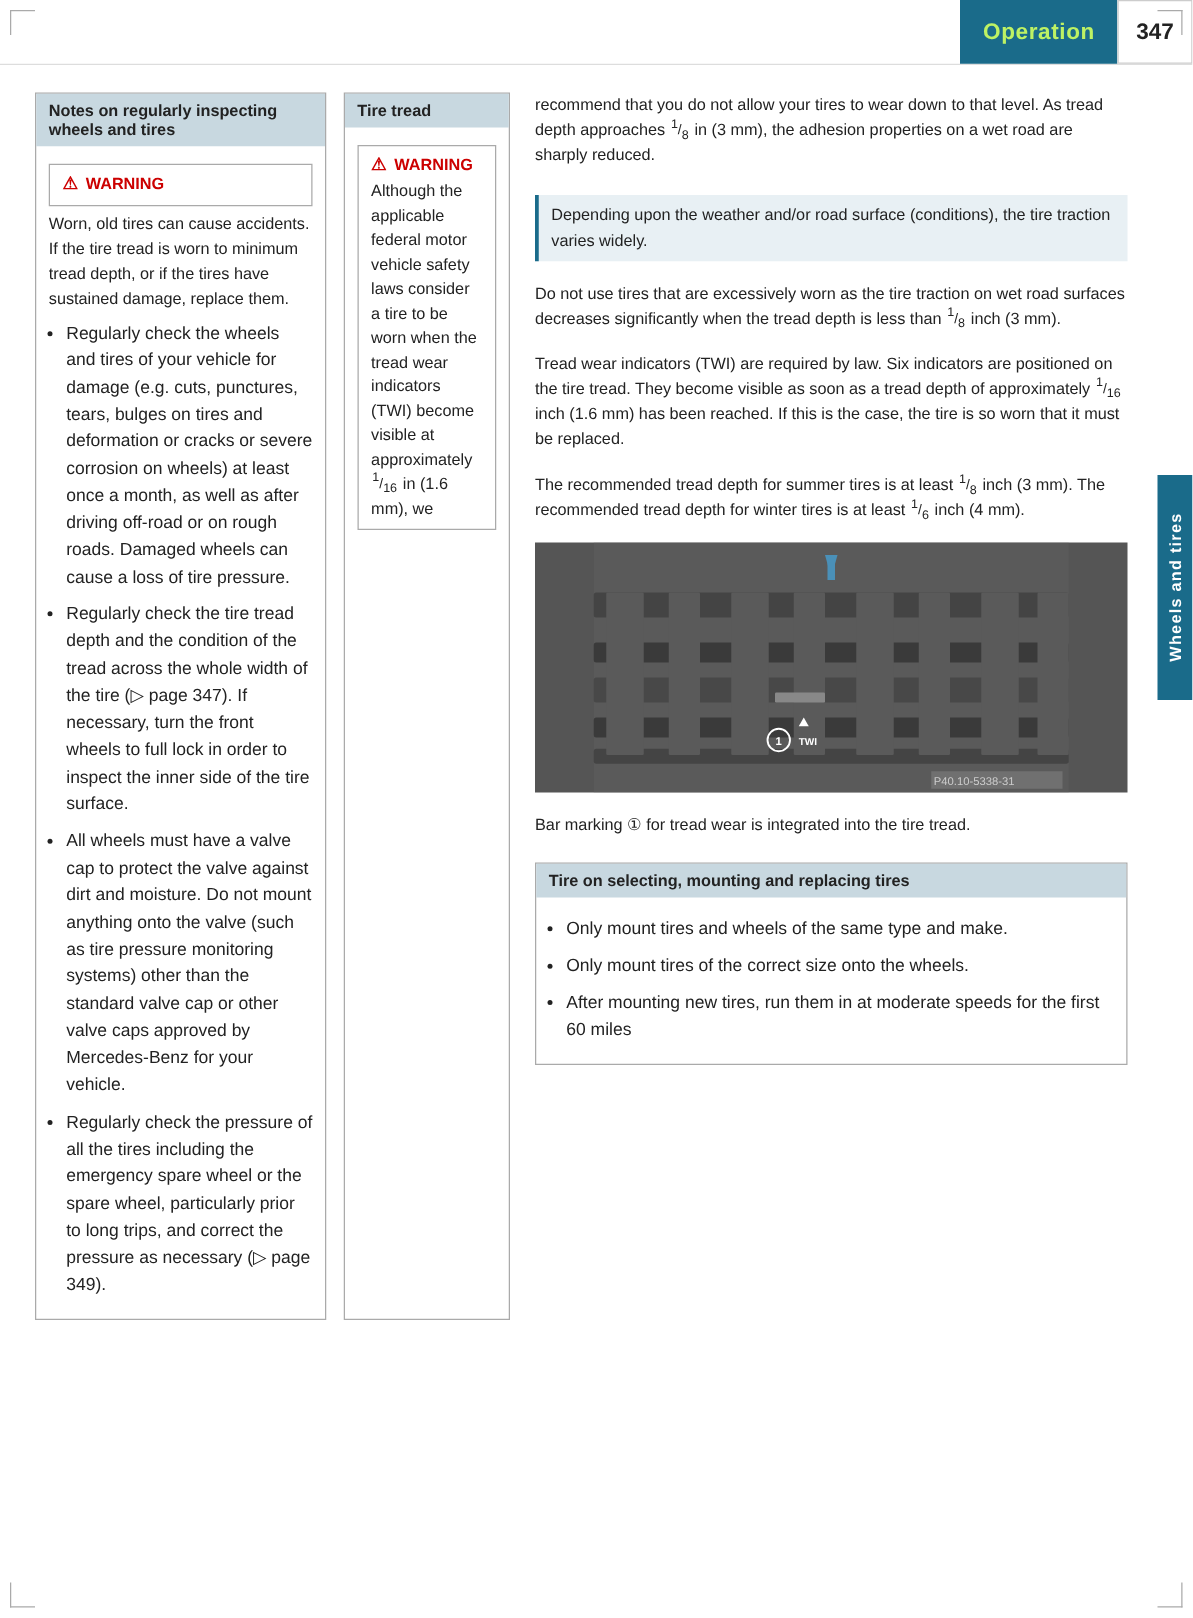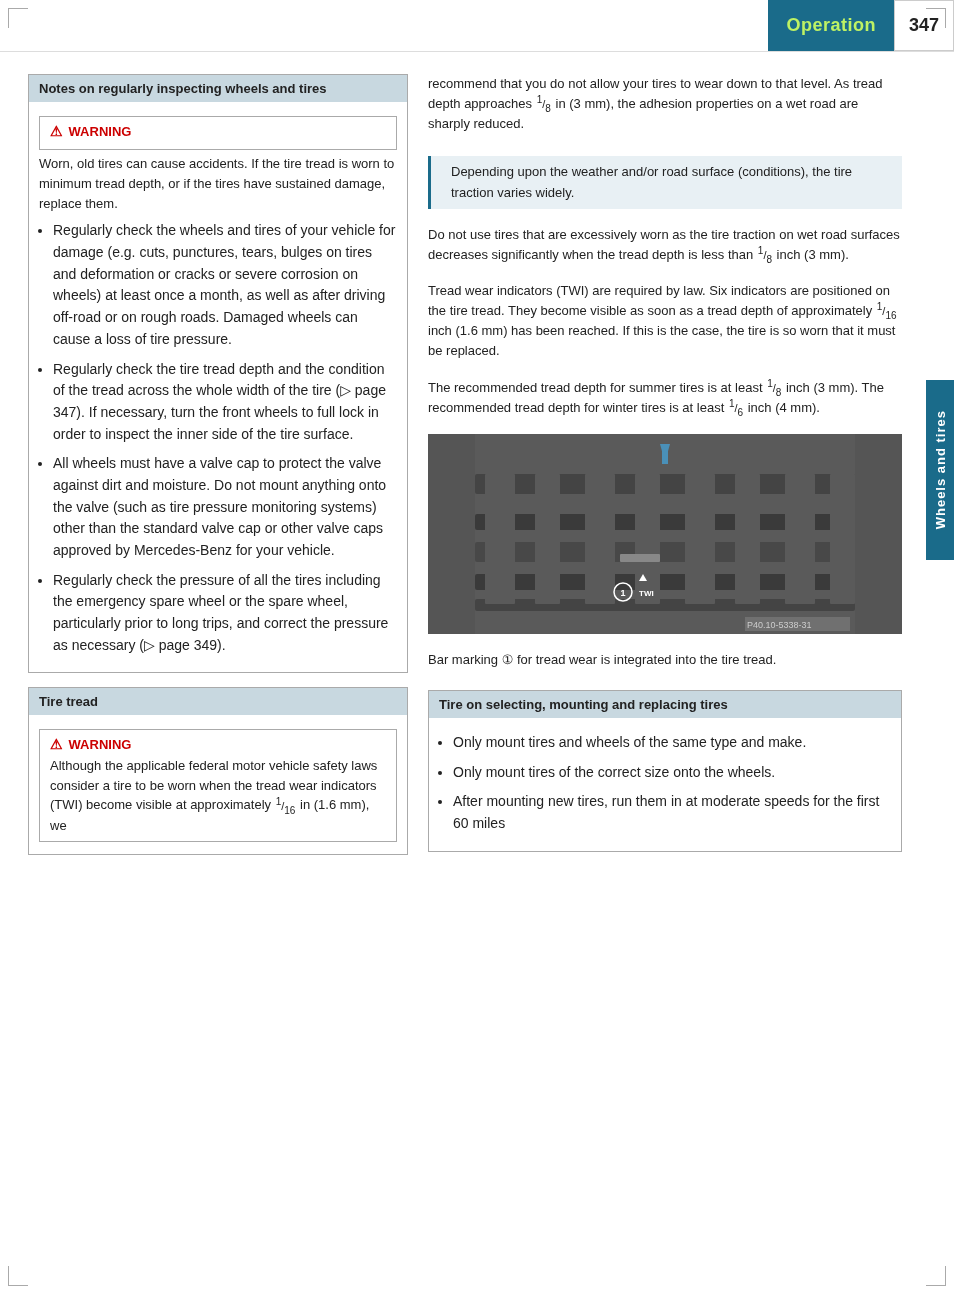--- a/index.html
+++ b/index.html
@@ -89,21 +89,20 @@
     .main-content {
       display: flex;
       padding: 18px 20px 18px 28px;
       gap: 20px;
       margin-top: 4px;
     }
 
     .left-col {
       flex: 0 0 380px;
       display: flex;
-      flex-direction: column;
       gap: 14px;
     }
 
     .right-col {
       flex: 1;
       display: flex;
       flex-direction: column;
       gap: 10px;
       padding-right: 32px;
     }
@@ -185,21 +184,21 @@
     .image-caption {
       font-size: 13px;
       line-height: 1.55;
       margin-bottom: 10px;
     }
 
     
     .highlight-box {
       background: #e8f0f4;
       border-left: 3px solid #1a6b8a;
-      padding: 6px 20px;
+      padding: 6px 10px;
       margin: 6px 0;
       font-size: 13px;
       line-height: 1.55;
     }
 
     .inline-frac {
       display: inline-block;
       vertical-align: middle;
       line-height: 1;
       margin: 0 1px;

